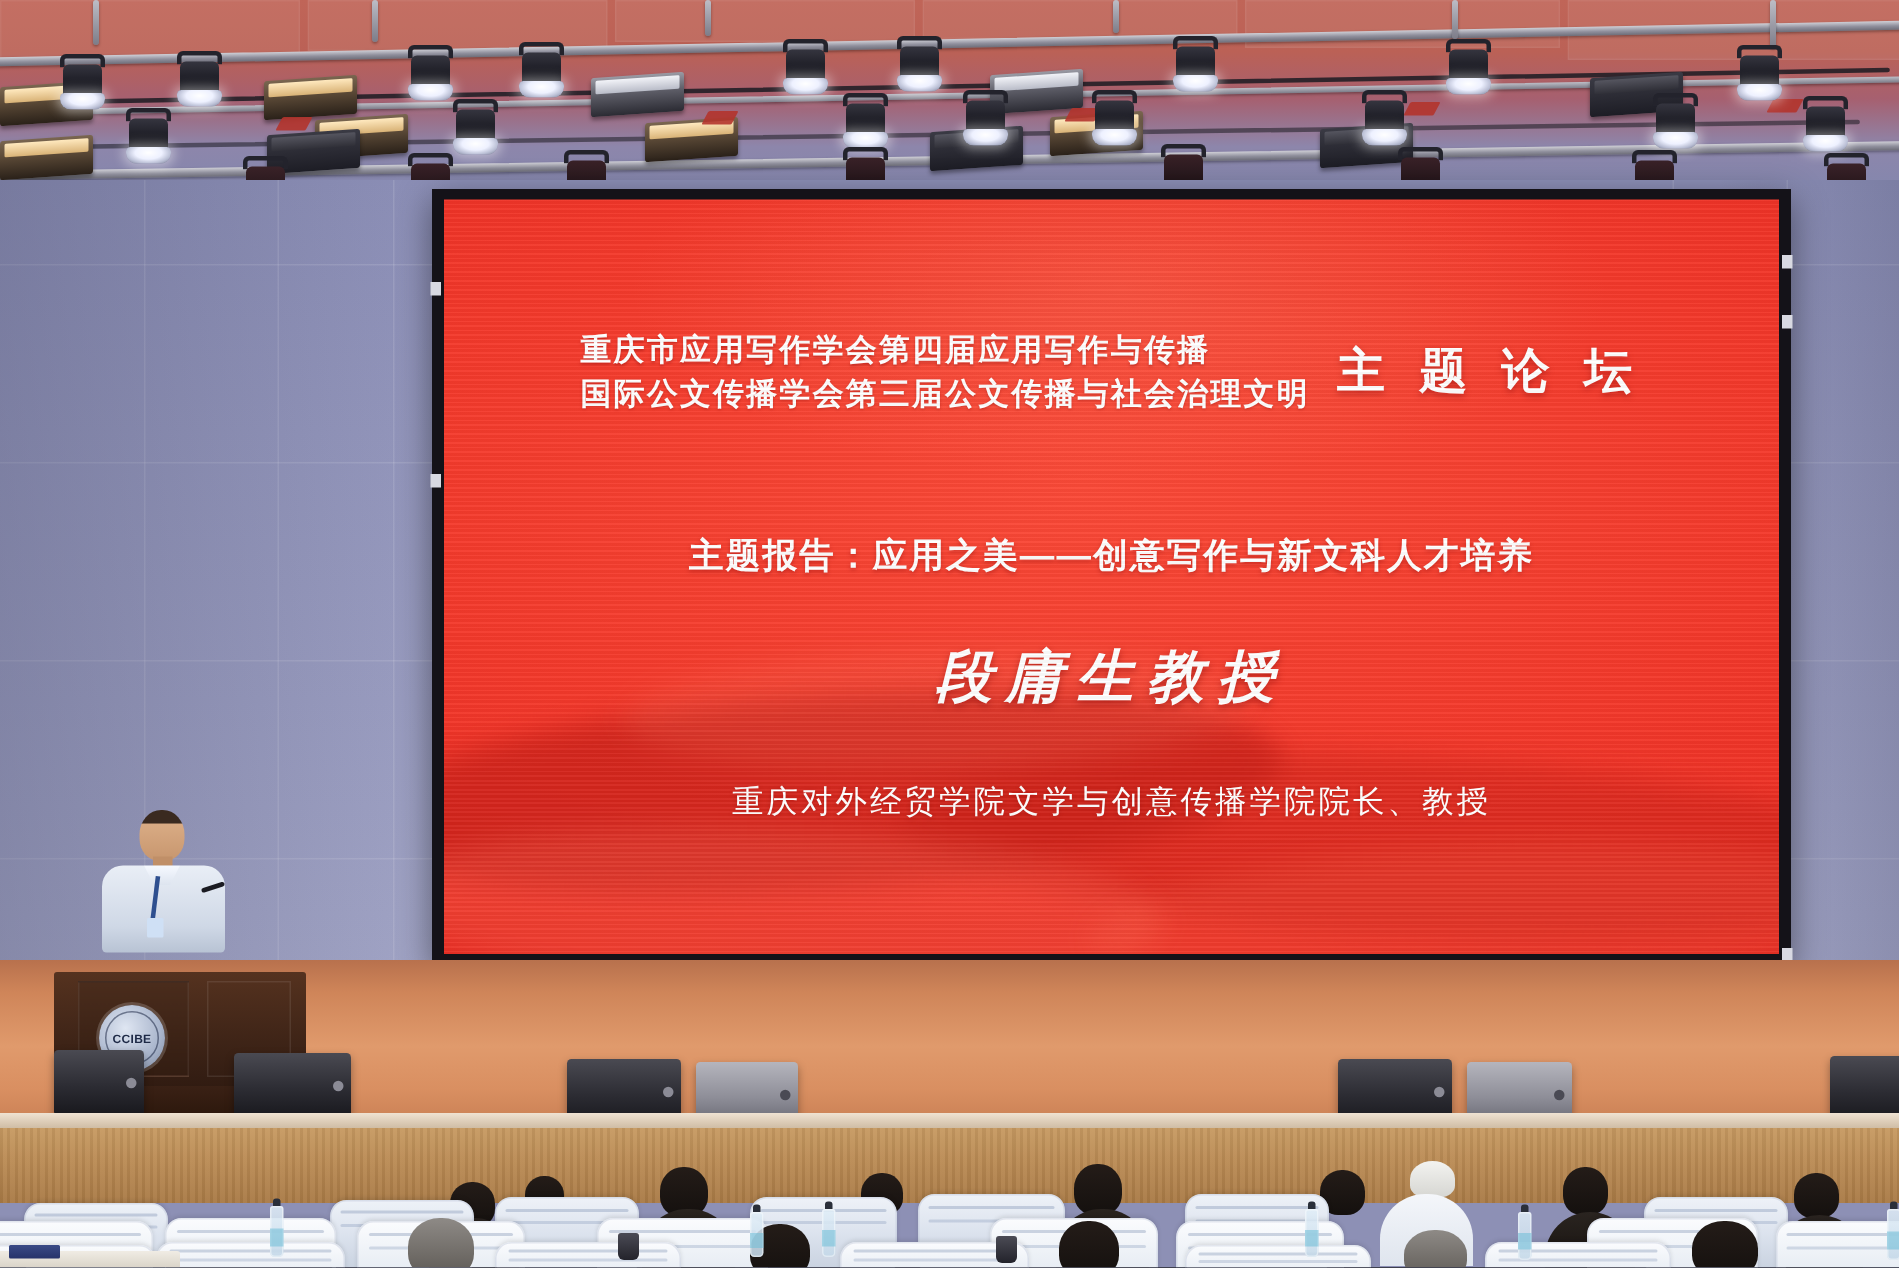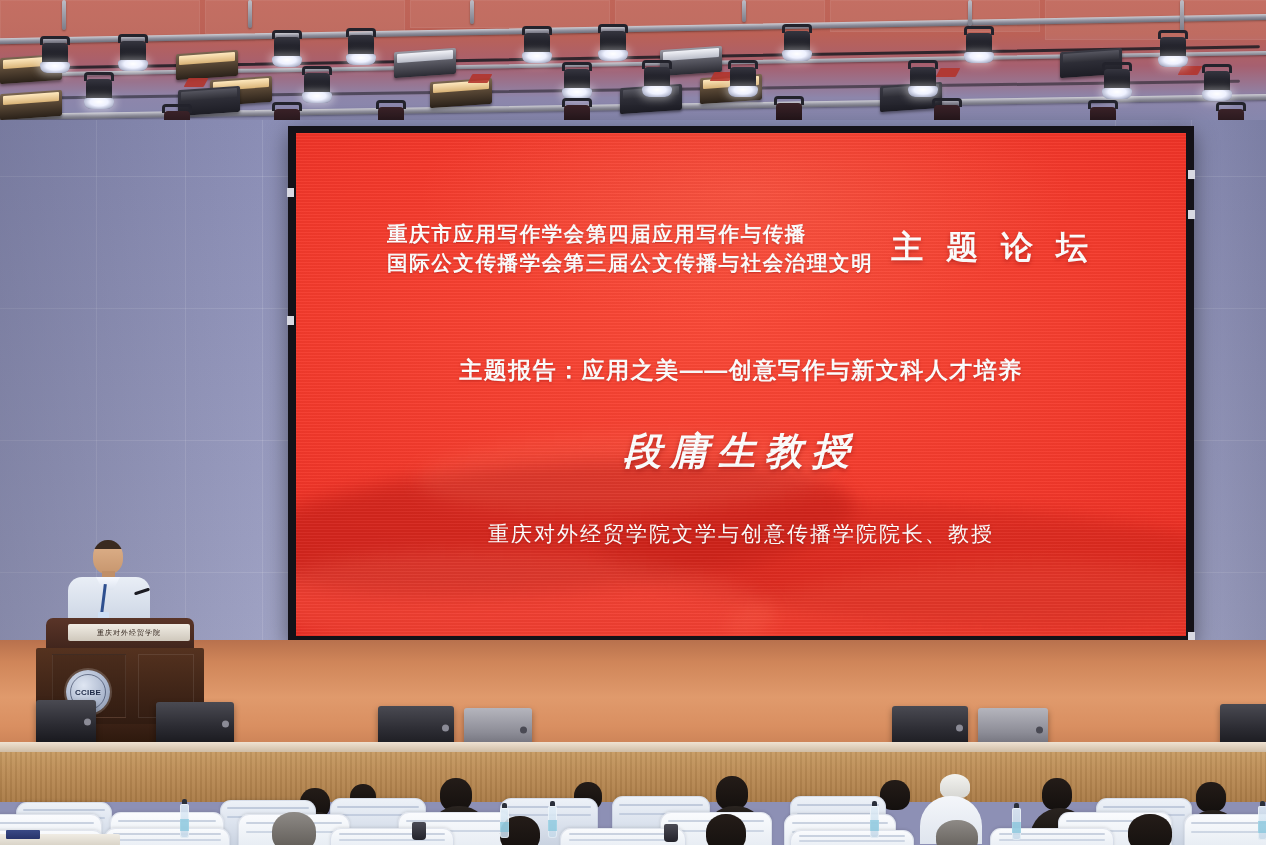--- a/index.html
+++ b/index.html
@@ -598,25 +598,20 @@
     <div class="p-head"></div>
     <div class="p-neck"></div>
     <div class="p-body"></div>
     <div class="p-collar"></div>
     <div class="p-lanyard"></div>
     <div class="p-badge"></div>
     <div class="p-mic"></div>
   </div>
 
   <div class="podium">
-    <div class="podium-top">
-      <div class="podium-plate">
-        <span>重庆对外经贸学院</span>
-      </div>
-    </div>
     <div class="podium-body">
       <div class="podium-inner"></div>
       <div class="podium-side"></div>
       <div class="seal">
         <div class="seal-inner">
           <span>CCIBE</span>
         </div>
       </div>
     </div>
     <div class="podium-base"></div>

